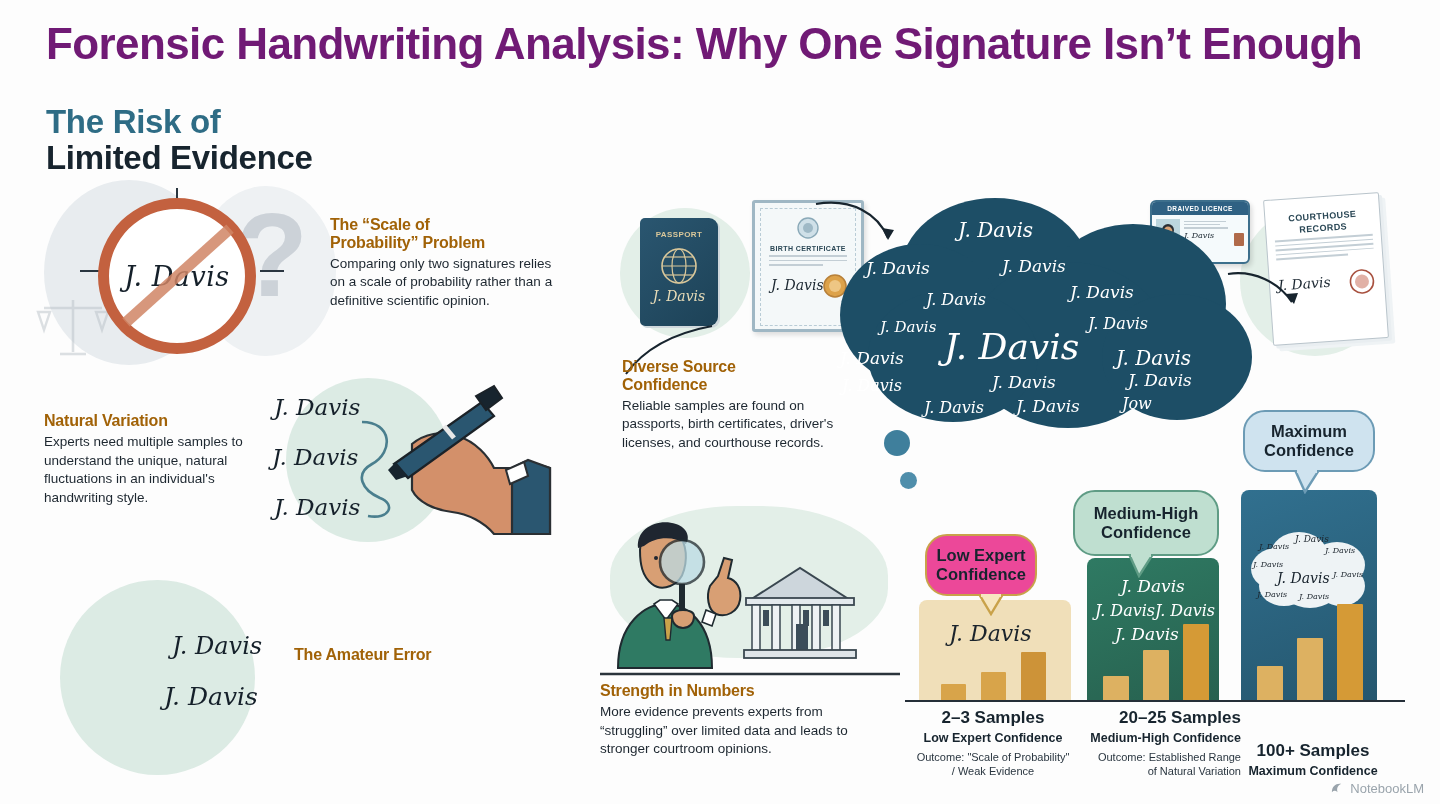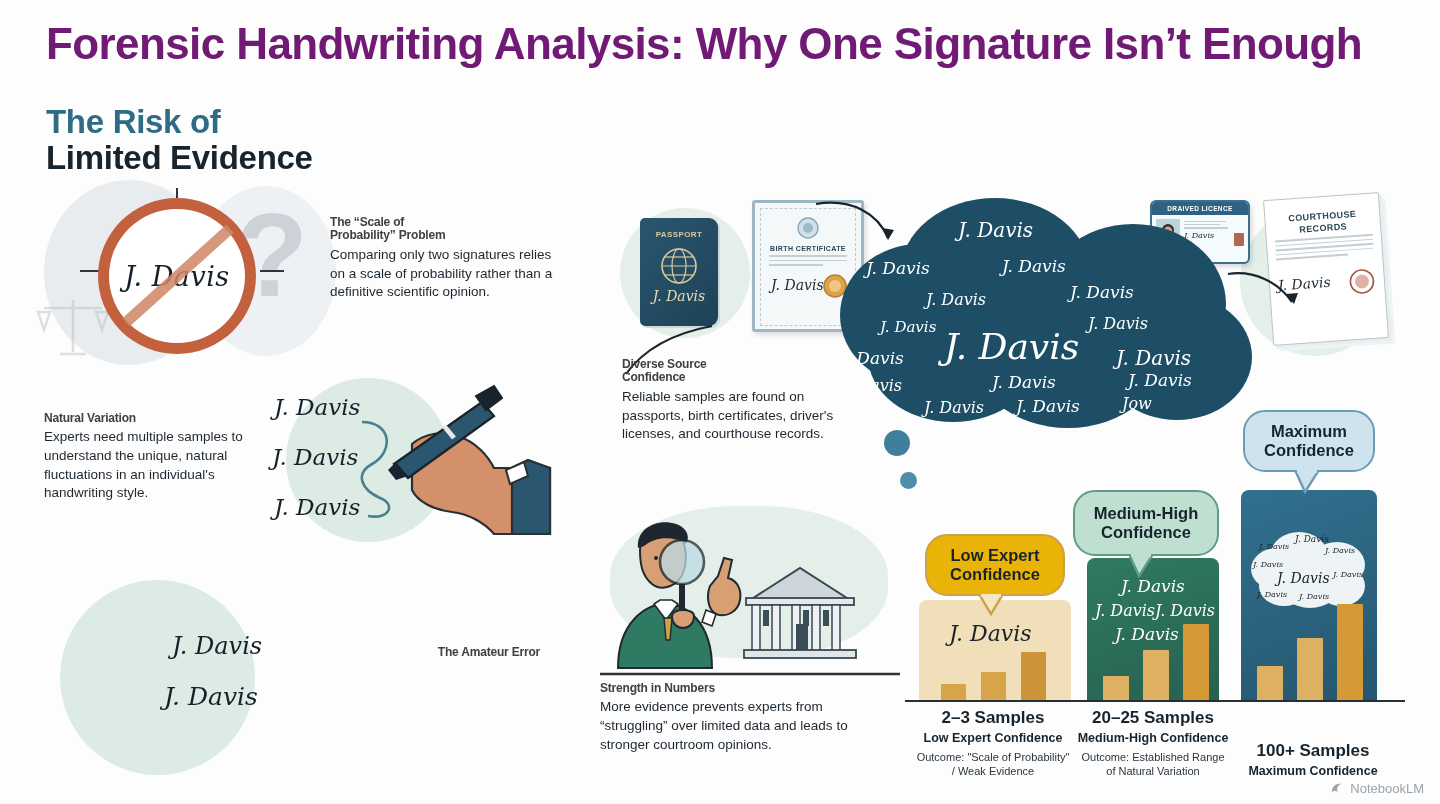--- a/index.html
+++ b/index.html
@@ -26,21 +26,21 @@
   .left-head { position: absolute; left: 46px; top: 104px; line-height: 1.08; }
   .left-head .l1 { font-size: 33px; font-weight: bold; color: #2e6c85; letter-spacing: -0.3px; }
   .left-head .l2 { font-size: 33px; font-weight: bold; color: #17242e; letter-spacing: -0.3px; }
 
   .right-head { position: absolute; left: 790px; top: 104px; width: 500px; text-align: center; line-height: 1.1; }
   .right-head .r1 { font-size: 30px; font-weight: bold; color: #17242e; letter-spacing: -0.3px; }
   .right-head .r1 .gold { color: #c9a227; }
   .right-head .r2 { font-size: 34px; font-weight: bold; color: #17242e; letter-spacing: -0.4px; margin-top: 2px; }
 
   
-  .blk-title { font-size: 12px; font-weight: bold; color: #404040; line-height: 1.12; letter-spacing: -0.2px; }
+  .blk-title { font-size: 16px; font-weight: bold; color: #a16207; line-height: 1.12; letter-spacing: -0.2px; }
   .blk-body  { font-size: 13.5px; color: #1d2730; line-height: 1.38; margin-top: 3px; }
 
   
   .blob { position: absolute; border-radius: 50%; }
 
   
   .prohib-wrap { position: absolute; left: 80px; top: 198px; width: 190px; height: 158px; }
   .prohib-ring {
     position: absolute; left: 18px; top: 0px; width: 158px; height: 156px;
     border: 11px solid #c3613f; border-radius: 50%; background: #ffffff;
@@ -171,21 +171,21 @@
       <path d="M214 24 L232 14 L240 26 L224 38 Z" fill="#17242e" stroke="#1b2228" stroke-width="2"></path>
       <path d="M126 98 L134 90 L146 104 L134 108 Z" fill="#17242e"></path>
       <line x1="182" y1="54" x2="192" y2="66" stroke="#e8e8e8" stroke-width="5"></line>
     </svg>
   </div>
 
   <div class="circle-green"></div>
   <span class="sig-script abs" style="left:172px; top:632px; font-size:24px;">J. Davis</span>
   <span class="sig-script abs" style="left:164px; top:682px; font-size:25px;">J. Davis</span>
 
-  <div class="abs" style="left:294px; top:646px; width:246px;text-align:right;">
+  <div class="abs" style="left:294px; top:646px; width:246px;">
     <div class="blk-title">The Amateur Error</div>
   </div>
 
 
   <div class="blob" style="left:620px; top:208px; width:130px; height:130px; background:#e3efe8;"></div>
   <div class="blob" style="left:1240px; top:206px; width:150px; height:150px; background:#e3efe8;"></div>
   <div class="blob" style="left:884px; top:430px; width:26px; height:26px; background:#3f7f9c;"></div>
   <div class="blob" style="left:900px; top:472px; width:17px; height:17px; background:#4f8eab;"></div>
 
   <div class="doc-passport">
@@ -349,21 +349,21 @@
 
   <div class="chart">
     <div class="axis"></div>
 
     <div class="col-panel" style="left:14px; bottom:88px; width:152px; height:100px; background:#f0dfb9;"></div>
     <span class="sig-script abs" style="left:44px; bottom:142px; font-size:22px; color:#1b242c;">J. Davis</span>
     <div class="bar" style="left:36px; bottom:88px; width:25px; height:16px;  background:#d8a44a;"></div>
     <div class="bar" style="left:76px; bottom:88px; width:25px; height:28px;  background:#d8a44a;"></div>
     <div class="bar" style="left:116px;bottom:88px; width:25px; height:48px;  background:#cd9338;"></div>
 
-    <div class="bubble" style="left:20px; top:64px; width:140px; height:62px; background:#eab308; border:2.4px solid #c9a24a; font-size:16.5px; color:#17242e;">
+    <div class="bubble" style="left:20px; top:64px; width:112px; height:62px; background:#ec4899; border:2.4px solid #c9a24a; font-size:16.5px; color:#17242e;">
       <span>Low Expert</span>
       <span>Confidence</span>
     </div>
     <svg class="abs" style="left:72px; top:124px;" width="28" height="22">
       <path d="M2 0 L26 0 L14 20 Z" fill="#f7e6c0" stroke="#c9a24a" stroke-width="2.4"></path>
       <line x1="4" y1="1" x2="24" y2="1" stroke="#f7e6c0" stroke-width="4"></line>
     </svg>
     <div class="col-caption" style="left:0px; width:176px;">
       <div class="cap-1">2–3 Samples</div>
       <div class="cap-2">Low Expert Confidence</div>
@@ -383,21 +383,21 @@
     <div class="bar" style="left:278px; bottom:88px; width:26px; height:76px; background:#d59a36;"></div>
 
     <div class="bubble" style="left:168px; top:20px; width:146px; height:66px; background:#bfdfd0; border:2.4px solid #5f9c85; font-size:16.5px; color:#17242e;">
       <span>Medium-High</span>
       <span>Confidence</span>
     </div>
     <svg class="abs" style="left:222px; top:84px;" width="28" height="24">
       <path d="M2 0 L26 0 L12 22 Z" fill="#bfdfd0" stroke="#5f9c85" stroke-width="2.4"></path>
       <line x1="4" y1="1" x2="24" y2="1" stroke="#bfdfd0" stroke-width="4"></line>
     </svg>
-    <div class="col-caption" style="left:160px; width:176px;">
+    <div class="col-caption" style="left:160px; width:176px;text-align:right;">
       <div class="cap-1">20–25 Samples</div>
       <div class="cap-2">Medium-High Confidence</div>
       <div class="cap-3">
         <span>Outcome: Established Range</span><br>
         <span>of Natural Variation</span>
       </div>
     </div>
 
     <div class="col-panel" style="left:336px; bottom:88px; width:136px; height:210px; background:linear-gradient(160deg,#31708f,#25576f);"></div>
 

